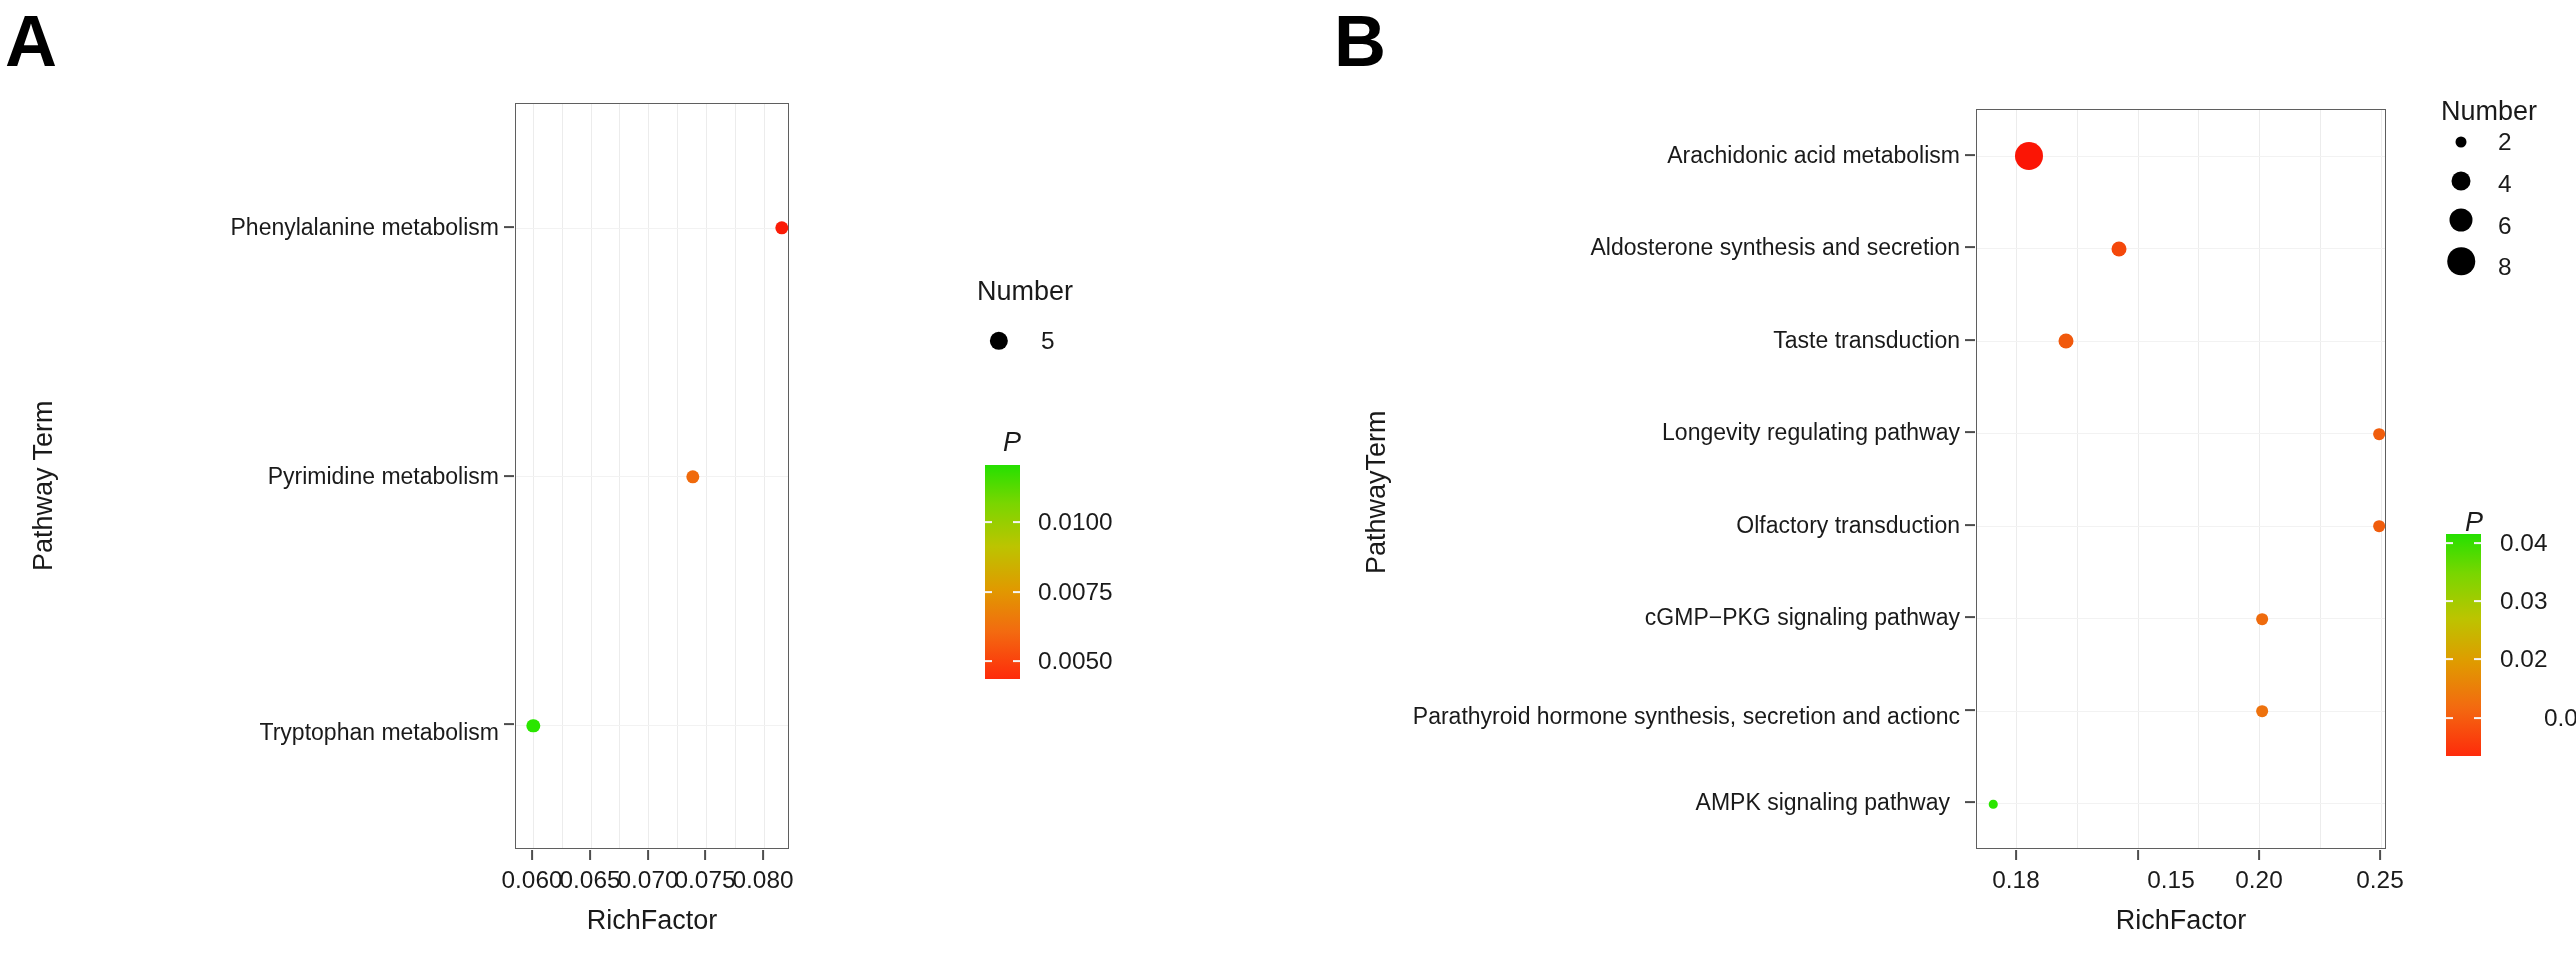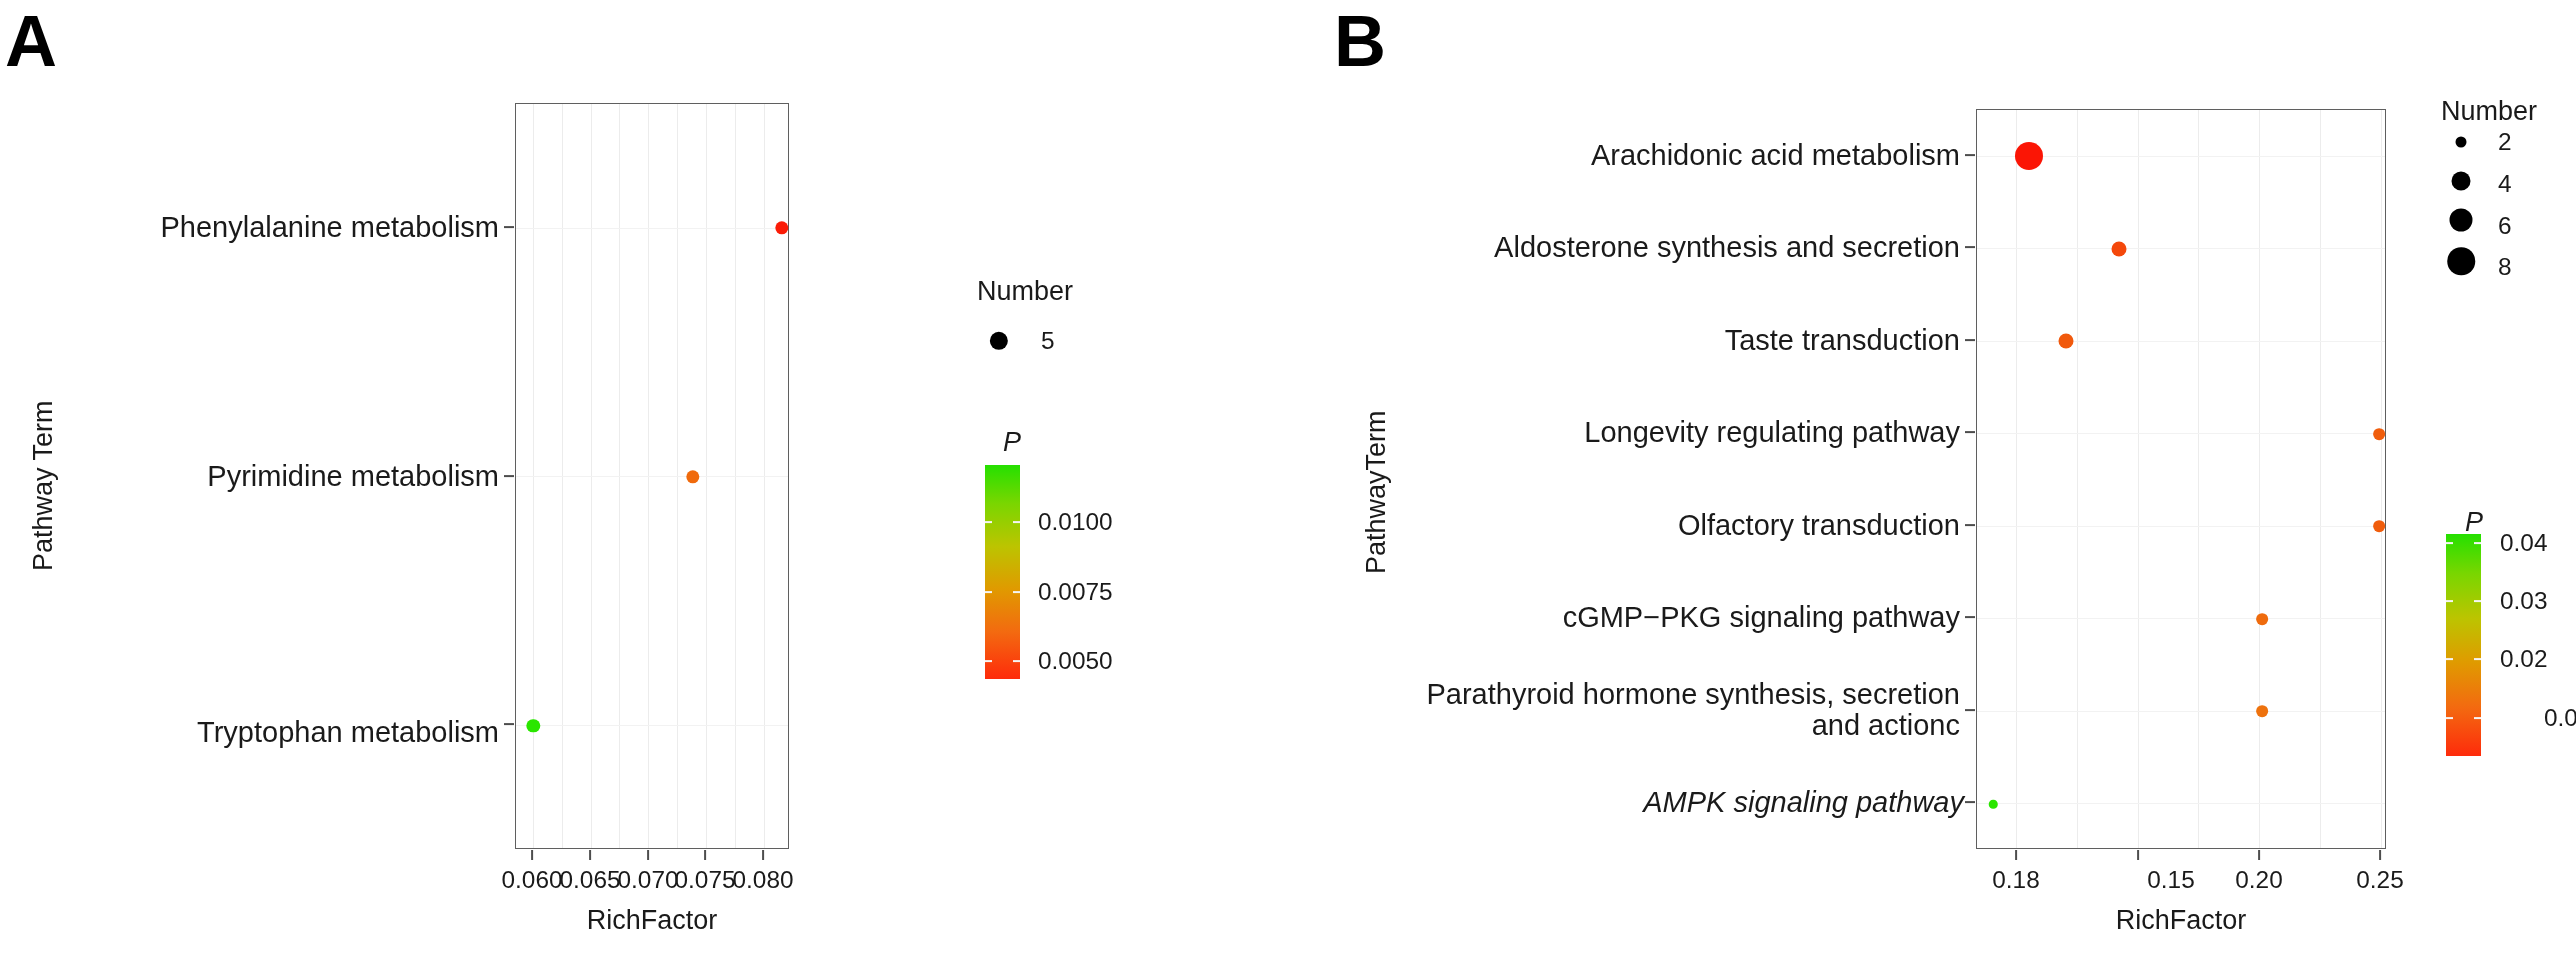--- a/index.html
+++ b/index.html
@@ -20,23 +20,23 @@
   .gridline-h{position:absolute;left:0;right:0;height:1.2px;background:#f2f2f2;}
   .point{position:absolute;border-radius:50%;transform:translate(-50%,-50%);}
 
   
   .tick-x{position:absolute;width:1.8px;height:9.8px;background:#4d4d4d;
           transform:translateX(-50%);}
   .tick-y{position:absolute;height:1.8px;width:9.8px;background:#4d4d4d;
           transform:translateY(-50%);}
   .xtick-label{position:absolute;font-size:24.4px;transform:translateX(-50%);
                white-space:nowrap;}
-  .ytick-label{position:absolute;font-size:29px;transform:translateY(-50%);
+  .ytick-label{position:absolute;font-size:23px;transform:translateY(-50%);
                text-align:right;white-space:nowrap;}
-  .ytick-label.two-line{white-space:normal;line-height:1.08;}
+  .ytick-label.two-line{white-space:normal;line-height:1.08;margin-top:6px;}
   .axis-title-x{position:absolute;font-size:27px;transform:translateX(-50%);
                 white-space:nowrap;}
   .axis-title-y{position:absolute;font-size:27px;white-space:nowrap;
                 transform-origin:0 0;transform:rotate(-90deg);}
 
   
   .legend-title{position:absolute;font-size:27px;white-space:nowrap;}
   .legend-title.italic{font-style:italic;}
   .size-dot{position:absolute;background:#000;border-radius:50%;
             transform:translate(-50%,-50%);}
@@ -204,15 +204,15 @@
     <div class="ytick-label" style="width: 549px; left: 160px; top: 340px;">Taste transduction</div>
     <div class="tick-y" style="left: 714px; top: 432px;"></div>
     <div class="ytick-label" style="width: 549px; left: 160px; top: 432px;">Longevity regulating pathway</div>
     <div class="tick-y" style="left: 714px; top: 525px;"></div>
     <div class="ytick-label" style="width: 549px; left: 160px; top: 525px;">Olfactory transduction</div>
     <div class="tick-y" style="left: 714px; top: 617px;"></div>
     <div class="ytick-label" style="width: 549px; left: 160px; top: 617px;">cGMP−PKG signaling pathway</div>
     <div class="tick-y" style="left: 714px; top: 710px;"></div>
     <div class="ytick-label two-line" style="width: 549px; left: 160px; top: 710px;">Parathyroid hormone synthesis, secretion and actionc</div>
     <div class="tick-y" style="left: 714px; top: 802px;"></div>
-    <div class="ytick-label" style="width: 549px; left: 164px; top: 802px; font-style: italic;">AMPK signaling pathway</div>
+    <div class="ytick-label" style="width: 549px; left: 150px; top: 802px;">AMPK signaling pathway</div>
   </div>
 
 
 </body></html>

